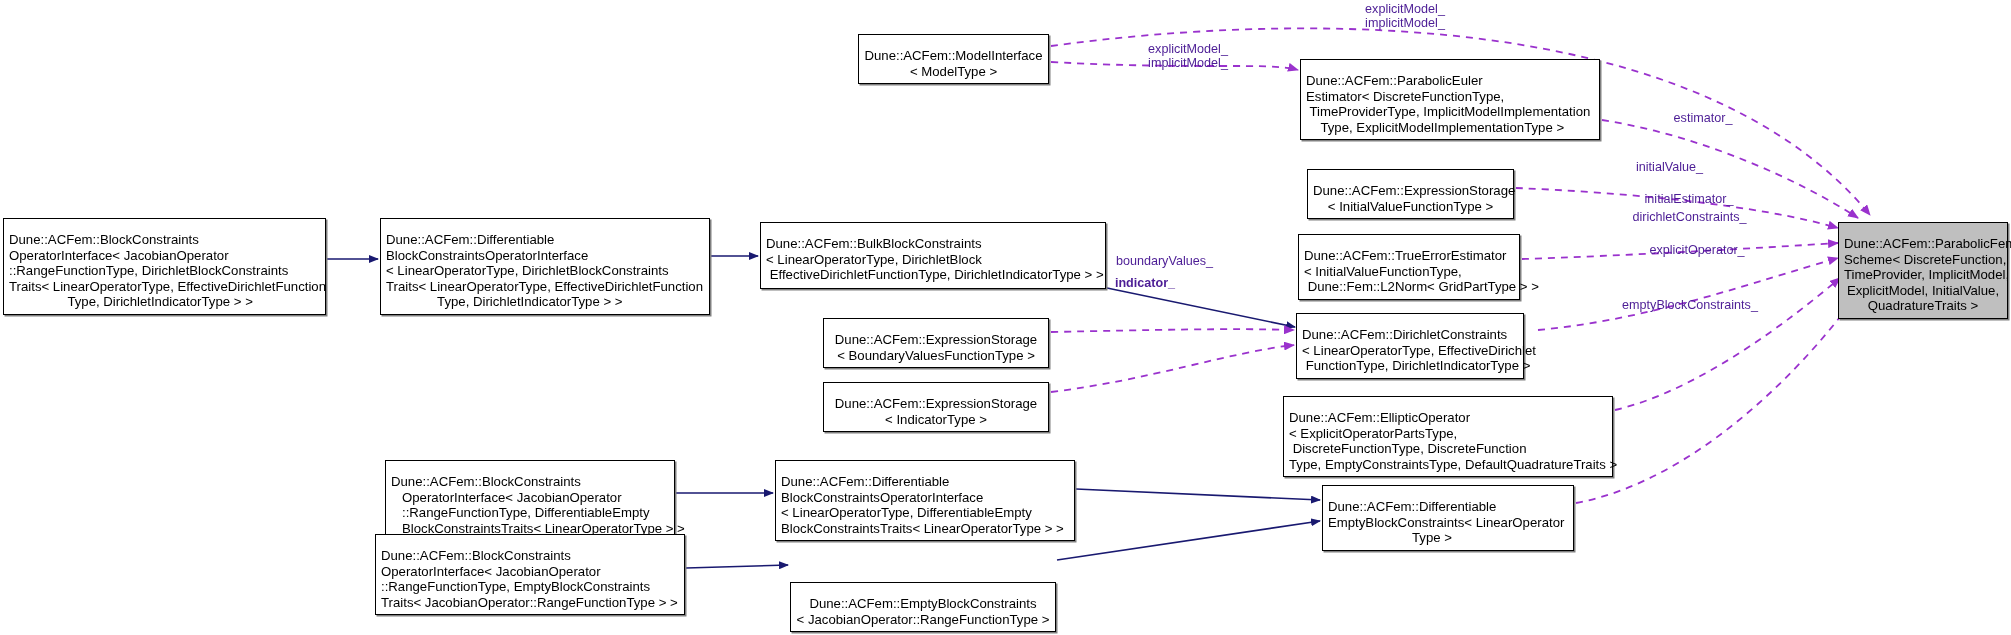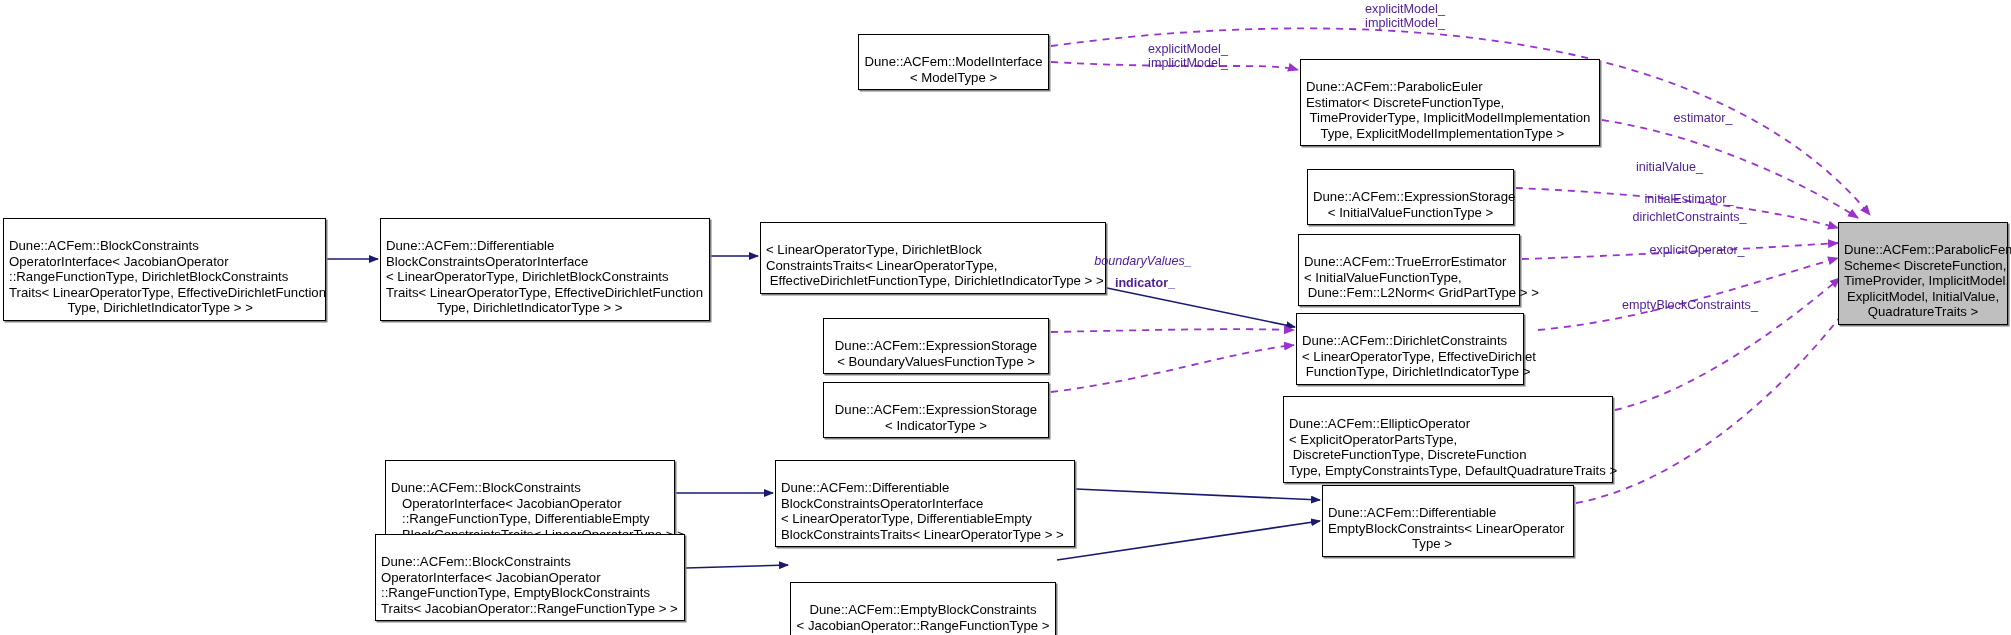--- a/index.html
+++ b/index.html
@@ -25,21 +25,21 @@
     pointer-events: none;
   }
   .node {
     position: absolute;
     box-sizing: border-box;
     border: 1px solid #000000;
     background: #ffffff;
     color: #000000;
     font-size: 13.2px;
     line-height: 15.5px;
-    padding: 19px 5px 4px 5px;
+    padding: 13px 5px 4px 5px;
     text-align: center;
     white-space: pre;
     z-index: 5;
     box-shadow: 1.5px 1.5px 0 0 #808080;
   }
   .node.hl {
     background: #bfbfbf;
     border: 1px solid #000000;
   }
   .node .ln {
@@ -98,38 +98,38 @@
 
   <div id="nodes-layer">
       <div class="node hl" style="left: 1838px; top: 222px; width: 170px; min-height: 73px;"><span class="ln">Dune::ACFem::ParabolicFem</span><span class="ln">Scheme&lt; DiscreteFunction,</span><span class="ln">TimeProvider, ImplicitModel,</span><span class="ln">ExplicitModel, InitialValue,</span><span class="ln">QuadratureTraits &gt;</span></div>
       <div class="node" style="left: 858px; top: 34px; width: 191px; min-height: 36px;"><span class="ln">Dune::ACFem::ModelInterface</span><span class="ln">&lt; ModelType &gt;</span></div>
       <div class="node" style="left: 1300px; top: 59px; width: 300px; min-height: 67px;"><span class="ln l">Dune::ACFem::ParabolicEuler</span><span class="ln l">Estimator&lt; DiscreteFunctionType,</span><span class="ln l"> TimeProviderType, ImplicitModelImplementation</span><span class="ln l">    Type, ExplicitModelImplementationType &gt;</span></div>
       <div class="node" style="left: 1307px; top: 169px; width: 207px; min-height: 36px;"><span class="ln">Dune::ACFem::ExpressionStorage</span><span class="ln">&lt; InitialValueFunctionType &gt;</span></div>
       <div class="node" style="left: 1298px; top: 234px; width: 222px; min-height: 52px;"><span class="ln l">Dune::ACFem::TrueErrorEstimator</span><span class="ln l">&lt; InitialValueFunctionType,</span><span class="ln l"> Dune::Fem::L2Norm&lt; GridPartType &gt; &gt;</span></div>
       <div class="node" style="left: 1296px; top: 313px; width: 228px; min-height: 52px;"><span class="ln l">Dune::ACFem::DirichletConstraints</span><span class="ln l">&lt; LinearOperatorType, EffectiveDirichlet</span><span class="ln l"> FunctionType, DirichletIndicatorType &gt;</span></div>
       <div class="node" style="left: 1283px; top: 396px; width: 330px; min-height: 67px;"><span class="ln l">Dune::ACFem::EllipticOperator</span><span class="ln l">&lt; ExplicitOperatorPartsType,</span><span class="ln l"> DiscreteFunctionType, DiscreteFunction</span><span class="ln l">Type, EmptyConstraintsType, DefaultQuadratureTraits &gt;</span></div>
       <div class="node" style="left: 1322px; top: 485px; width: 252px; min-height: 52px;"><span class="ln l">Dune::ACFem::Differentiable</span><span class="ln l">EmptyBlockConstraints&lt; LinearOperator</span><span class="ln l">                       Type &gt;</span></div>
-      <div class="node" style="left: 760px; top: 222px; width: 346px; min-height: 67px;"><span class="ln l">&lt; LinearOperatorType, DirichletBlock</span><span class="ln l">ConstraintsTraits&lt; LinearOperatorType,</span><span class="ln l"> EffectiveDirichletFunctionType, DirichletIndicatorType &gt; &gt;</span></div>
+      <div class="node" style="left: 760px; top: 222px; width: 346px; min-height: 67px;"><span class="ln l">Dune::ACFem::BulkBlockConstraints</span><span class="ln l">&lt; LinearOperatorType, DirichletBlock</span><span class="ln l"> EffectiveDirichletFunctionType, DirichletIndicatorType &gt; &gt;</span></div>
       <div class="node" style="left: 380px; top: 218px; width: 330px; min-height: 82px;"><span class="ln l">Dune::ACFem::Differentiable</span><span class="ln l">BlockConstraintsOperatorInterface</span><span class="ln l">&lt; LinearOperatorType, DirichletBlockConstraints</span><span class="ln l">Traits&lt; LinearOperatorType, EffectiveDirichletFunction</span><span class="ln l">              Type, DirichletIndicatorType &gt; &gt;</span></div>
       <div class="node" style="left: 3px; top: 218px; width: 323px; min-height: 82px;"><span class="ln l">Dune::ACFem::BlockConstraints</span><span class="ln l">OperatorInterface&lt; JacobianOperator</span><span class="ln l">::RangeFunctionType, DirichletBlockConstraints</span><span class="ln l">Traits&lt; LinearOperatorType, EffectiveDirichletFunction</span><span class="ln l">                Type, DirichletIndicatorType &gt; &gt;</span></div>
       <div class="node" style="left: 823px; top: 318px; width: 226px; min-height: 36px;"><span class="ln">Dune::ACFem::ExpressionStorage</span><span class="ln">&lt; BoundaryValuesFunctionType &gt;</span></div>
       <div class="node" style="left: 823px; top: 382px; width: 226px; min-height: 36px;"><span class="ln">Dune::ACFem::ExpressionStorage</span><span class="ln">&lt; IndicatorType &gt;</span></div>
       <div class="node" style="left: 775px; top: 460px; width: 300px; min-height: 67px;"><span class="ln l">Dune::ACFem::Differentiable</span><span class="ln l">BlockConstraintsOperatorInterface</span><span class="ln l">&lt; LinearOperatorType, DifferentiableEmpty</span><span class="ln l">BlockConstraintsTraits&lt; LinearOperatorType &gt; &gt;</span></div>
       <div class="node" style="left: 385px; top: 460px; width: 290px; min-height: 67px;"><span class="ln l">Dune::ACFem::BlockConstraints</span><span class="ln l">   OperatorInterface&lt; JacobianOperator</span><span class="ln l">   ::RangeFunctionType, DifferentiableEmpty</span><span class="ln l">   BlockConstraintsTraits&lt; LinearOperatorType &gt; &gt;</span></div>
       <div class="node" style="left: 790px; top: 546px; width: 266px; min-height: 36px; margin-top: 36px;"><span class="ln">Dune::ACFem::EmptyBlockConstraints</span><span class="ln">&lt; JacobianOperator::RangeFunctionType &gt;</span></div>
       <div class="node" style="left: 375px; top: 534px; width: 310px; min-height: 67px;"><span class="ln l">Dune::ACFem::BlockConstraints</span><span class="ln l">OperatorInterface&lt; JacobianOperator</span><span class="ln l">::RangeFunctionType, EmptyBlockConstraints</span><span class="ln l">Traits&lt; JacobianOperator::RangeFunctionType &gt; &gt;</span></div>
     </div>
   <div id="labels-layer">
       <div class="edge-label" style="left: 1335px; top: 2px; width: 140px; text-align: center;">explicitModel_
 implicitModel_</div>
       <div class="edge-label" style="left: 1113px; top: 42px; width: 150px; text-align: center;">explicitModel_
 implicitModel_</div>
       <div class="edge-label" style="left: 1648px; top: 111px; width: 110px; text-align: center;">estimator_</div>
       <div class="edge-label" style="left: 1636px; top: 160px; width: 120px; text-align: left;">initialValue_</div>
       <div class="edge-label" style="left: 1624px; top: 192px; width: 130px; text-align: center;">initialEstimator_</div>
       <div class="edge-label" style="left: 1617px; top: 210px; width: 145px; text-align: center;">dirichletConstraints_</div>
       <div class="edge-label" style="left: 1627px; top: 243px; width: 140px; text-align: center;">explicitOperator_</div>
       <div class="edge-label" style="left: 1600px; top: 298px; width: 180px; text-align: center;">emptyBlockConstraints_</div>
-      <div class="edge-label" style="left: 1073px; top: 254px; width: 140px; text-align: center; font-style: italic;">boundaryValues_</div>
+      <div class="edge-label" style="left: 1073px; top: 254px; width: 140px; text-align: right;">boundaryValues_</div>
       <div class="edge-label" style="left: 1090px; top: 276px; width: 110px; text-align: center; font-weight: bold;">indicator_</div>
     </div>
 
 </div>
 
 </body></html>

